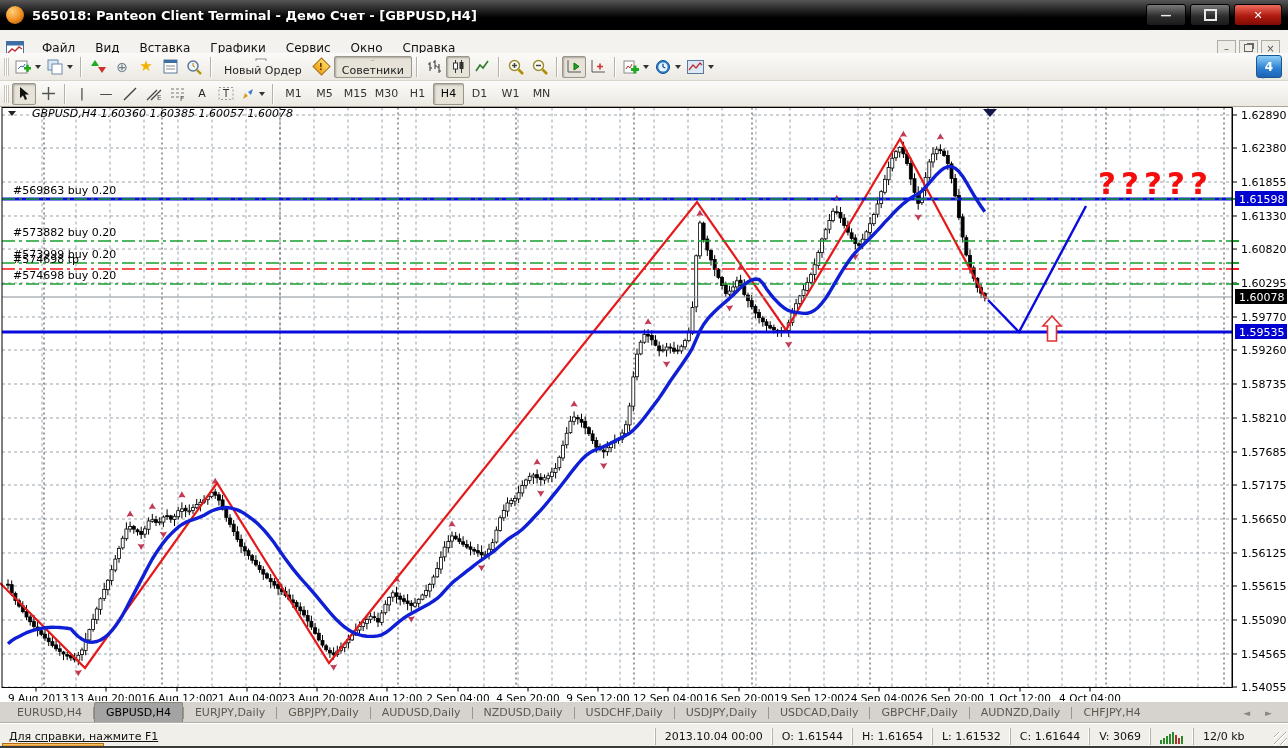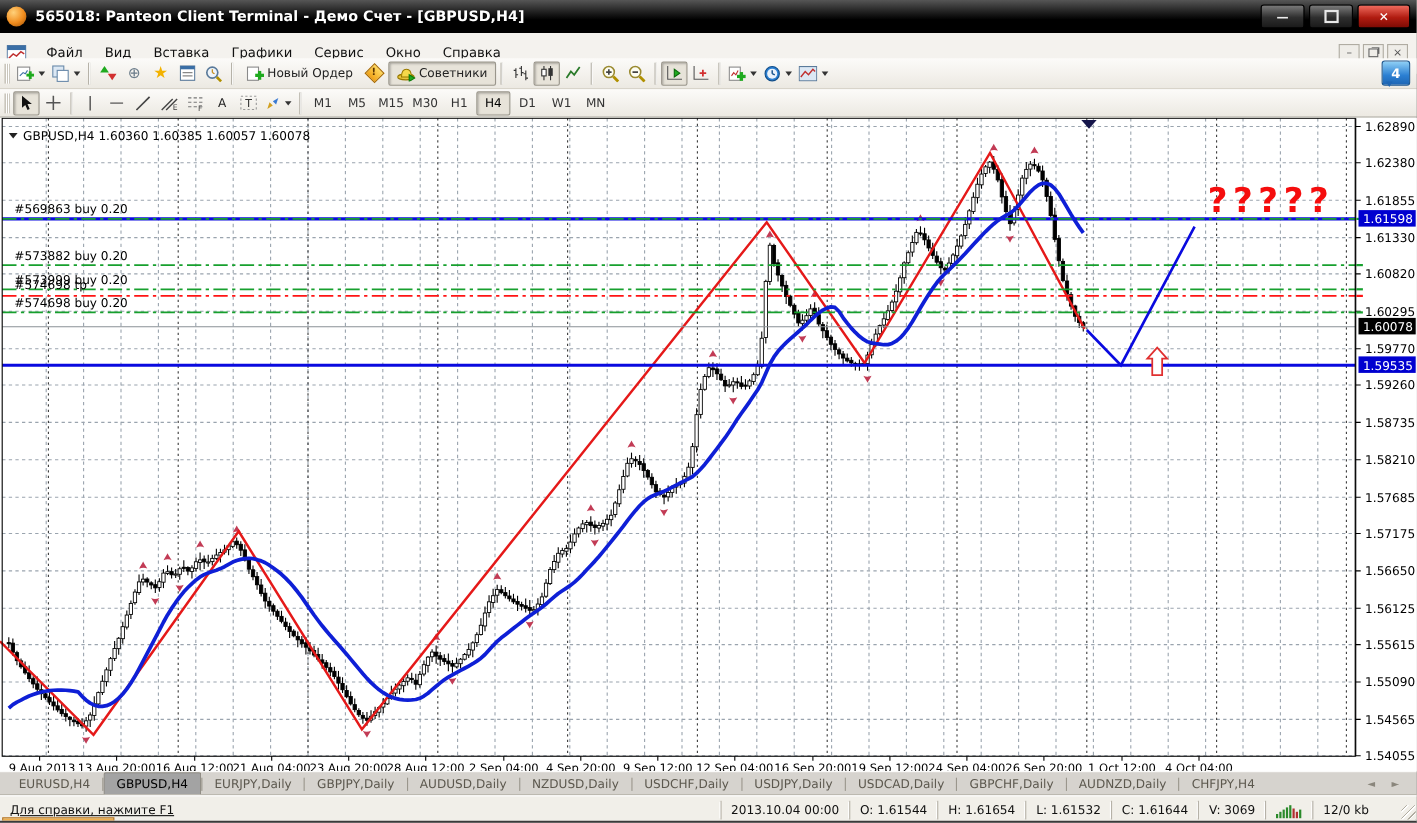--- a/index.html
+++ b/index.html
@@ -19,38 +19,38 @@
   .mdibtns{margin-left:auto;display:flex;gap:3px;margin-right:4px;}
   .mdib{width:17px;height:15px;border:1px solid #b0aca2;background:#efede8;color:#555;font-size:10px;display:flex;align-items:center;justify-content:center;}
   .mdib .rest{width:7px;height:6px;border:1px solid #666;box-shadow:2px -2px 0 -1px #666;}
   
   .toolbar{position:absolute;left:0;width:100%;background:linear-gradient(#fcfbf9,#ecE9e2);display:flex;align-items:center;padding:0 4px;box-sizing:border-box;}
   .t1{top:53px;height:28px;border-bottom:1px solid #d8d4ca;}
   .t2{top:81px;height:26px;border-bottom:1px solid #a9a59b;}
   .grip{width:5px;height:18px;margin-right:3px;background:repeating-linear-gradient(90deg,#c9c5bb 0 1px,#fff 1px 2px);}
   .tb{height:22px;min-width:24px;border:1px solid transparent;border-radius:2px;display:flex;align-items:center;justify-content:center;gap:3px;font-size:11px;color:#222;padding:0 2px;box-sizing:border-box;}
   .tb.pressed{background:#e7e3d9;border:1px solid #9a968c;box-shadow:inset 1px 1px 2px rgba(0,0,0,.28);}
-  .tb.lbl{padding:0 7px;}
+  .tb.lbl{padding:0 7px;flex-direction:column;}
   .tbsep{width:1px;height:20px;background:#b6b2a8;border-right:1px solid #fff;margin:0 4px;}
   .dd{width:0;height:0;border-left:3px solid transparent;border-right:3px solid transparent;border-top:4px solid #333;margin-left:1px;}
   .tf{width:29px;height:20px;font-size:11px;color:#333;display:flex;align-items:center;justify-content:center;border:1px solid transparent;border-radius:2px;}
   .tf.active{background:#e7e3d9;border:1px solid #9a968c;box-shadow:inset 1px 1px 2px rgba(0,0,0,.28);color:#000;}
   .badge4{position:absolute;right:6px;top:2px;width:24px;height:21px;background:linear-gradient(#8fd0f6,#2b7fd2 60%,#1e66b4);border:1px solid #1a568f;border-radius:3px;color:#fff;font-size:12px;font-weight:bold;display:flex;align-items:center;justify-content:center;}
   .badge4:after{content:"";position:absolute;left:3px;bottom:-5px;border:3px solid transparent;border-top:5px solid #1e66b4;}
   
   .ic{display:inline-block;line-height:0;}
   .star{color:#f3b200;font-size:15px;line-height:15px;}
   .oplus{color:#6b7c8a;font-size:14px;line-height:14px;}
   .alert-d{width:11px;height:11px;transform:rotate(45deg);background:linear-gradient(#ffd95e,#efa117);border:1px solid #a86a00;display:flex;align-items:center;justify-content:center;}
   .alert-d span{transform:rotate(-45deg);font-size:9px;font-weight:bold;color:#5a3400;}
   .glyph{font-size:13px;line-height:13px;color:#333;}
   
   .chartwin{position:absolute;left:0;top:107px;width:1288px;height:594px;background:#fff;}
   .chartwin svg{position:absolute;left:0;top:0;}
-  .chart-header{position:absolute;left:8px;top:10px;font-size:11px;color:#000;display:flex;align-items:center;gap:5px;}
+  .chart-header{position:absolute;left:8px;top:0;font-size:11px;color:#000;display:flex;align-items:center;gap:16px;font-style:italic;}
   .chart-header .tri{width:0;height:0;border-left:4px solid transparent;border-right:4px solid transparent;border-top:5px solid #222;}
   .order-label{position:absolute;left:13px;font-size:11px;color:#000;white-space:nowrap;}
   .qmarks{position:absolute;left:1098px;top:58px;font-size:31px;font-weight:bold;color:#f50d0d;letter-spacing:5px;font-family:"DejaVu Sans",sans-serif;}
   
   .tabbar{position:absolute;left:0;top:701px;width:100%;height:22px;background:#d6d3ce;border-top:1px solid #fff;display:flex;align-items:center;padding-left:6px;box-sizing:border-box;}
   .tab{height:17px;padding:0 11px;font-size:11px;color:#5c584e;display:flex;align-items:center;white-space:nowrap;}
   .tab.active{background:#a3a3a3;border:1px solid #8a867c;border-bottom:1px solid #fff;color:#000;height:19px;border-radius:2px 2px 0 0;}
   .tabsep{width:1px;height:12px;background:#9a968c;}
   .tab-arrows{margin-left:auto;margin-right:10px;color:#8a867c;font-size:9px;letter-spacing:6px;}
   

